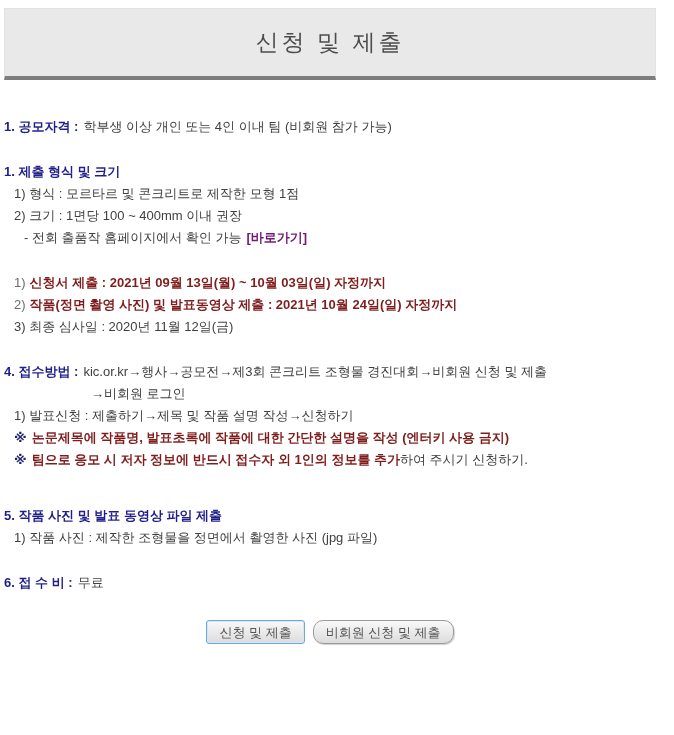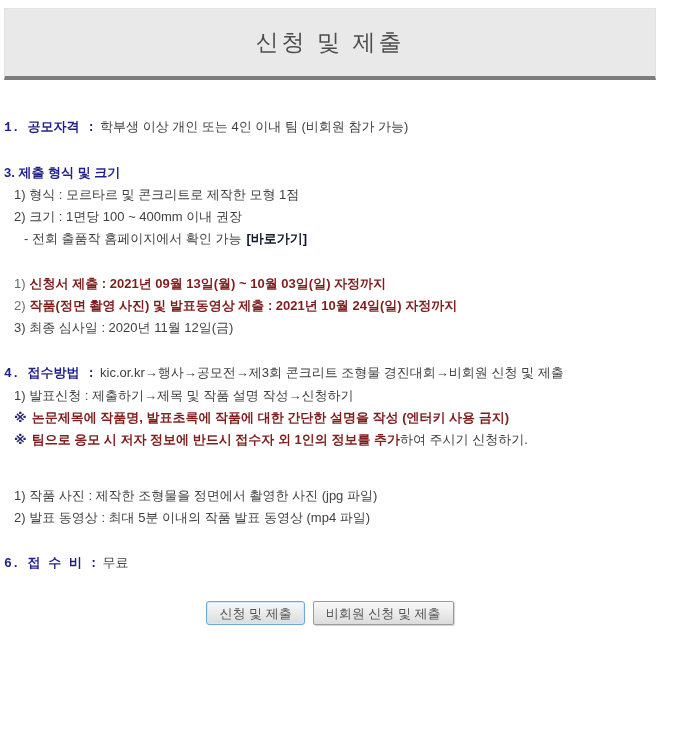--- a/index.html
+++ b/index.html
@@ -32,27 +32,27 @@
     line-height: 22px;
     color: #6b6b6b;
   }
   .section { margin-bottom: 23px; }
   .section.extra-gap { margin-top: 34px; }
   .line { white-space: nowrap; }
   .sub { padding-left: 10px; }
   .indent-deep { padding-left: 87px; }
 
   .navy { color: #1f1f8c; font-weight: bold; }
-  .navy.spaced { margin-right: 5px; font-family: Liberation Mono, monospace; }
+  .navy.spaced { margin-right: 5px; }
   .gray { color: #404040; }
   .gray-prefix { color: #6b6b6b; margin-right: 4px; }
   .red { color: #7f1d1d; font-weight: bold; }
   .note-mark { color: #26266e; font-weight: bold; margin-right: 5px; }
   .link {
-    color: #0f172a; font-weight: bold;
+    color: #701a75; font-weight: bold;
     margin-left: 5px; cursor: pointer; text-decoration: none;
   }
 
   
   .button-row {
     margin-top: 26px;
     display: flex; justify-content: center; gap: 8px;
   }
   .btn {
     font-family: "Liberation Sans", "DejaVu Sans", sans-serif;
@@ -62,21 +62,21 @@
     background: linear-gradient(#f9f9f9, #dcdcdc);
     cursor: pointer;
   }
   .btn-primary {
     border: 1px solid #6fa7dd;
     border-radius: 3px;
     box-shadow: inset 0 0 0 1px #d6e7f7;
   }
   .btn-secondary {
     border: 1px solid #9a9a9a;
-    border-radius: 2px;
+    border-radius: 10px;
     box-shadow: 1px 1px 1px rgba(0,0,0,0.18);
     text-align: right;
   }
 </style>
 </head>
 <body>
 
 <div class="page">
 
   <div class="header-box">
@@ -85,21 +85,21 @@
 
   <div class="content">
 
     <div class="section">
       <div class="line">
         <span class="navy spaced">1. 공모자격 :</span><span class="gray">학부생 이상 개인 또는 4인 이내 팀 (비회원 참가 가능)</span>
       </div>
     </div>
 
     <div class="section">
-      <div class="line navy">3. 제출 형식 및 크기</div>
+      <div class="line navy">1. 제출 형식 및 크기</div>
       <div class="line sub gray">1) 형식 : 모르타르 및 콘크리트로 제작한 모형 1점</div>
       <div class="line sub gray">2) 크기 : 1면당 100 ~ 400mm 이내 권장</div>
       <div class="line sub" style="padding-left:20px;">
         <span class="gray">- 전회 출품작 홈페이지에서 확인 가능</span><a class="link">[바로가기]</a>
       </div>
     </div>
 
     <div class="section">
       <div class="line sub">
         <span class="gray-prefix">1)</span><span class="red">신청서 제출 : 2021년 09월 13일(월) ~ 10월 03일(일) 자정까지</span>
@@ -107,32 +107,33 @@
       <div class="line sub">
         <span class="gray-prefix">2)</span><span class="red">작품(정면 촬영 사진) 및 발표동영상 제출 : 2021년 10월 24일(일) 자정까지</span>
       </div>
       <div class="line sub gray">3) 최종 심사일 : 2020년 11월 12일(금)</div>
     </div>
 
     <div class="section">
       <div class="line">
         <span class="navy spaced">4. 접수방법 :</span><span class="gray">kic.or.kr→행사→공모전→제3회 콘크리트 조형물 경진대회→비회원 신청 및 제출</span>
       </div>
+      <div class="line indent-deep gray">→비회원 로그인</div>
       <div class="line sub gray">1) 발표신청 : 제출하기→제목 및 작품 설명 작성→신청하기</div>
       <div class="line sub">
         <span class="note-mark">※</span><span class="red">논문제목에 작품명, 발표초록에 작품에 대한 간단한 설명을 작성 (엔터키 사용 금지)</span>
       </div>
       <div class="line sub">
         <span class="note-mark">※</span><span class="red">팀으로 응모 시 저자 정보에 반드시 접수자 외 1인의 정보를 추가</span><span class="gray">하여 주시기 신청하기.</span>
       </div>
     </div>
 
     <div class="section extra-gap">
+      <div class="line navy">5. 작품 사진 및 발표 동영상 파일 제출</div>
       <div class="line sub gray">1) 작품 사진 : 제작한 조형물을 정면에서 촬영한 사진 (jpg 파일)</div>
-      <div class="line sub gray">2) 발표 동영상 : 최대 5분 이내의 작품 발표 동영상 (mp4 파일)</div>
     </div>
 
     <div class="section">
       <div class="line">
         <span class="navy spaced">6. 접 수 비 :</span><span class="gray">무료</span>
       </div>
     </div>
 
     <div class="button-row">
       <button class="btn btn-primary">신청 및 제출</button>

